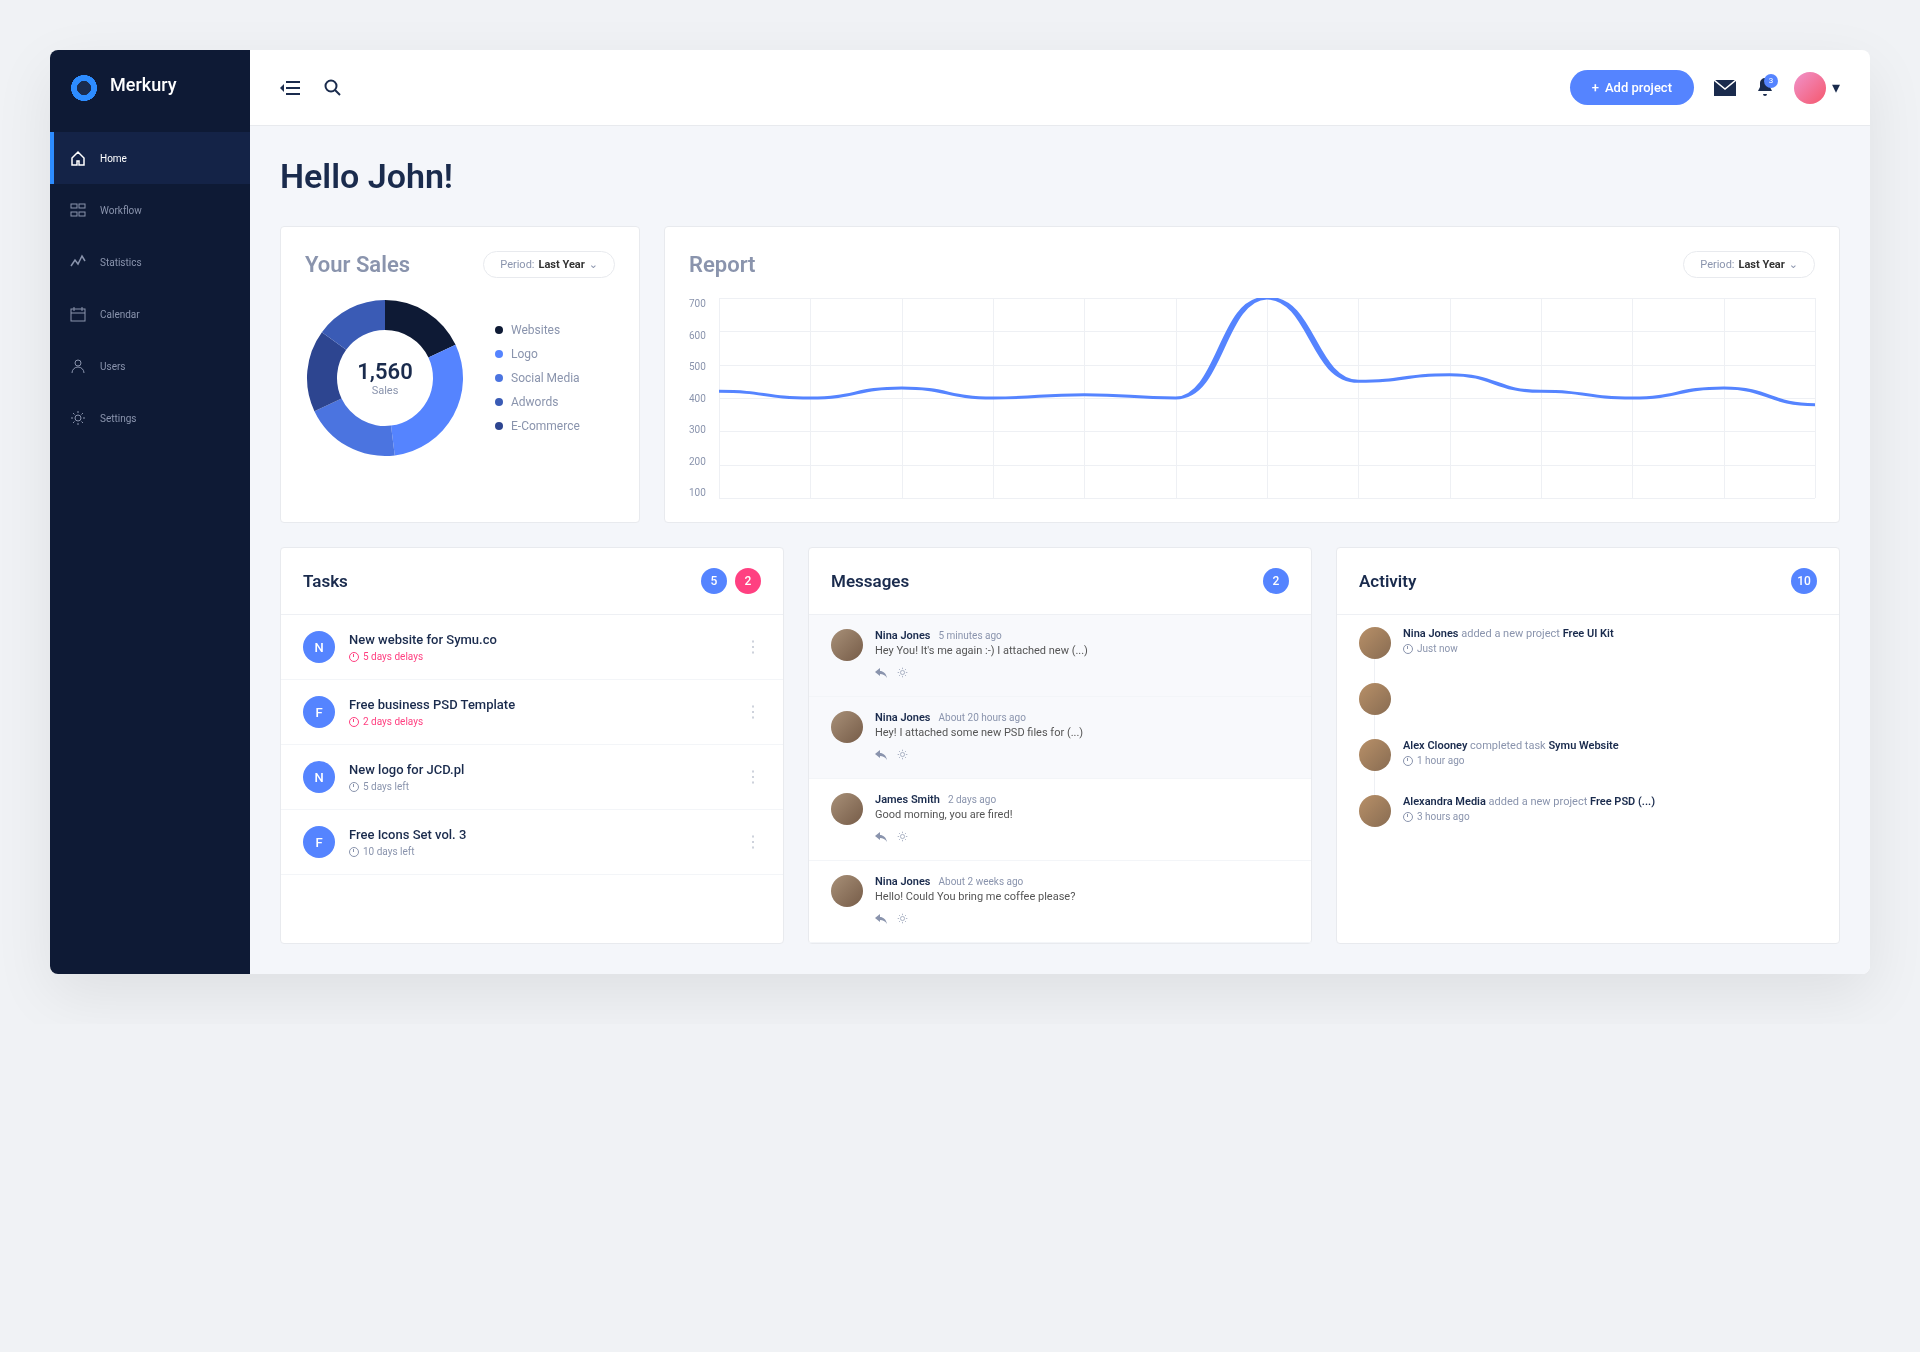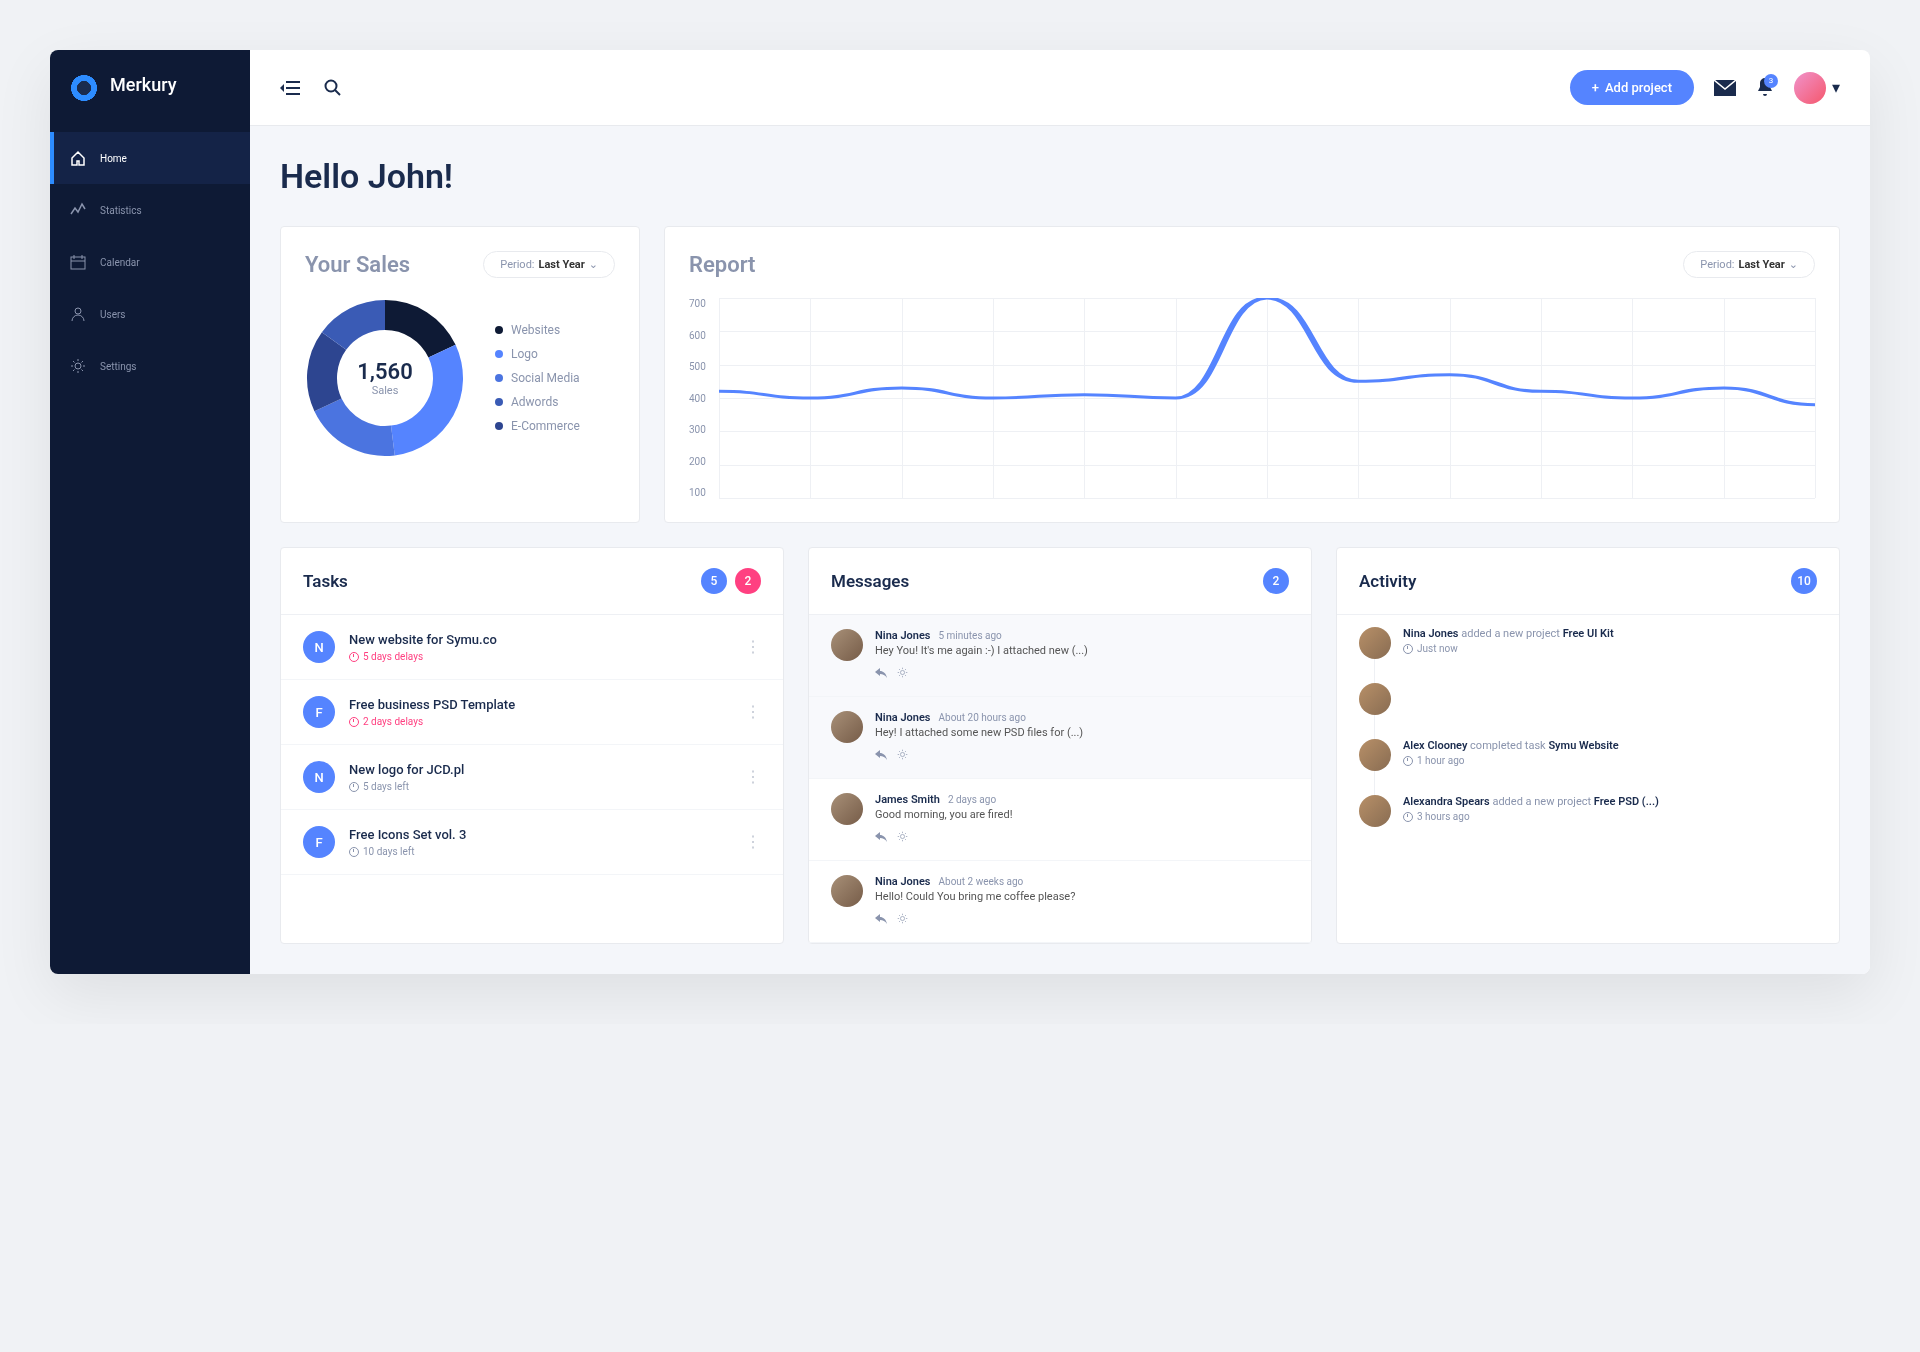--- a/index.html
+++ b/index.html
@@ -91,20 +91,31 @@
   <span class="nav-icon">
             <svg width="16" height="16" viewBox="0 0 16 16">
               <path d="M2 8l6-6 6 6v7H9v-4H7v4H2z" fill="none" stroke="currentColor" stroke-width="1.5"></path>
             </svg>
           </span>
   <span>Home</span>
 </div>
         <div class="nav-item ">
   <span class="nav-icon">
             <svg width="16" height="16" viewBox="0 0 16 16">
+              <rect x="1" y="2" width="6" height="4" fill="none" stroke="currentColor"></rect>
+              <rect x="9" y="2" width="6" height="4" fill="none" stroke="currentColor"></rect>
+              <rect x="1" y="10" width="6" height="4" fill="none" stroke="currentColor"></rect>
+              <rect x="9" y="10" width="6" height="4" fill="none" stroke="currentColor"></rect>
+            </svg>
+          </span>
+  <span>Workflow</span>
+</div>
+        <div class="nav-item ">
+  <span class="nav-icon">
+            <svg width="16" height="16" viewBox="0 0 16 16">
               <path d="M1 12l4-6 3 4 4-8 3 5" fill="none" stroke="currentColor" stroke-width="1.5"></path>
             </svg>
           </span>
   <span>Statistics</span>
 </div>
         <div class="nav-item ">
   <span class="nav-icon">
             <svg width="16" height="16" viewBox="0 0 16 16">
               <rect x="1" y="3" width="14" height="12" fill="none" stroke="currentColor"></rect>
               <path d="M1 7h14M4 1v4M12 1v4" stroke="currentColor"></path>
@@ -429,21 +440,21 @@
   <div class="act-ava"></div>
   <div class="act-body">
     <div class="act-text"><b>Alex Clooney</b> completed task <b>Symu Website</b></div>
     <div class="act-time"><span class="clock"></span>1 hour ago</div>
   </div>
 </div>
               <div class="act">
 
   <div class="act-ava"></div>
   <div class="act-body">
-    <div class="act-text"><b>Alexandra Spears</b> added a new project <b>Free PSD (...)</b></div>
+    <div class="act-text"><b>Alexandra Media</b> added a new project <b>Free PSD (...)</b></div>
     <div class="act-time"><span class="clock"></span>3 hours ago</div>
   </div>
 </div>
             </div>
         </div>
       </div>
     </div>
   </main>
 </div>
 

